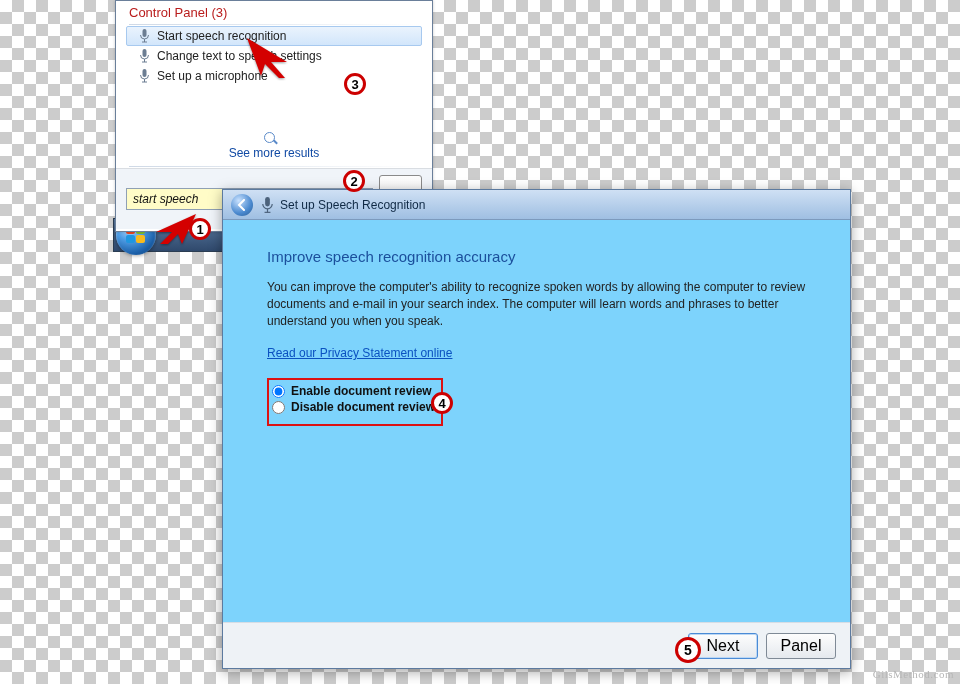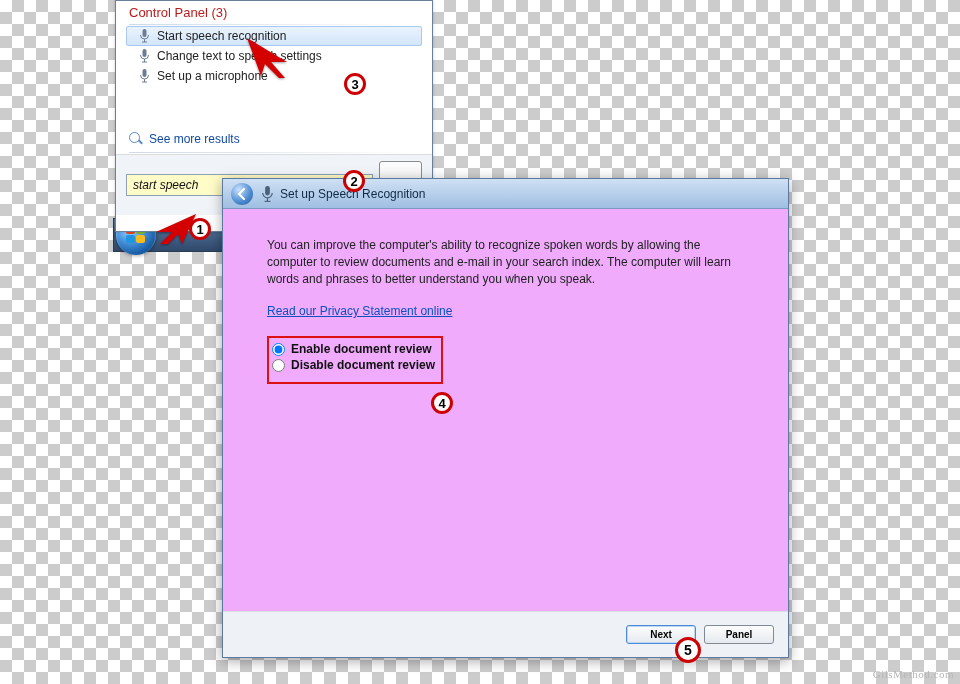--- a/index.html
+++ b/index.html
@@ -30,21 +30,21 @@
     display: flex; align-items: center; font-size: 12px; color: #222;
     padding: 2px 4px 2px 30px; margin: 0 10px; border: 1px solid transparent;
     border-radius: 2px; cursor: pointer; position: relative;
   }
   .sm-item.selected { background: linear-gradient(#eaf3fd,#d2e6fb); border-color:#a7c9ef; }
   .sm-item .mic {
     position: absolute; left: 12px; top: 2px; width: 11px; height: 14px;
   }
   .mic svg { width: 11px; height: 14px; }
   .sm-more {
-    display:flex; align-items:center; padding: 6px 13px; color:#114aa4; font-size:12px; cursor:pointer;
+    display:flex; align-items:center; padding: 6px 13px; color:#114aa4; font-size:12px; cursor:pointer;flex-direction:column;
   }
   .sm-more .mag { width:14px; height:14px; margin-right:6px; position:relative; }
   .sm-more .mag::before{content:"";position:absolute;left:0;top:0;width:9px;height:9px;border:1.5px solid #5a8ac9;border-radius:50%;}
   .sm-more .mag::after{content:"";position:absolute;left:9px;top:9px;width:5px;height:1.8px;background:#5a8ac9;transform:rotate(45deg);}
   .sm-search-row{ display:flex; align-items:center; padding:6px 10px; gap:6px; background:#f0f4f9; border-top:1px solid #d9dde2;}
   .sm-search{
     flex:1; background:#fffcc7; border:1px solid #8fa0b4; font-size:12px; padding:3px 6px;
     font-style:italic; color:#111;
   }
   .sm-shut{
@@ -66,22 +66,22 @@
   }
   .orb-flag{position:absolute;left:10px;top:11px;width:20px;height:18px;}
   .flag-q{position:absolute;width:9px;height:8px;border-radius:2px;}
   .fq1{left:0;top:0;background:#e74520;}
   .fq2{left:10px;top:0;background:#7cbb2d;}
   .fq3{left:0;top:9px;background:#1f97e0;}
   .fq4{left:10px;top:9px;background:#f7ba1e;}
 
   
   .wizard{
-    position:absolute; left:222px; top:178px; width:567px; height:480px; z-index:10;
-    border:1px solid #5c7a9f; background:#f0abfc;
+    position:absolute; left:222px; top:189px; width:629px; height:480px; z-index:10;
+    border:1px solid #5c7a9f; background:#7dd3fc;
     box-shadow: 0 3px 12px rgba(0,0,0,.35);
   }
   .wiz-title{
     height:30px; background:linear-gradient(#cfe0f4,#9fbfe2);
     border-bottom:1px solid #7c9abd; display:flex; align-items:center; padding:0 8px;
     font-size:12px; color:#102a45;
   }
   .wiz-back{
     width:22px;height:22px;border-radius:50%;
     background:radial-gradient(circle at 35% 30%,#c9e2ff,#4a89cf 60%,#2a5d93);
@@ -94,22 +94,22 @@
   .wiz-p{ font-size:12px; color:#222; line-height:1.4; margin-bottom:14px; }
   .wiz-link{ color:#0b52c1; font-size:12px; text-decoration:underline; cursor:pointer; display:inline-block; margin-bottom:18px;}
   .radio-group{ border:2px solid #d11; padding:3px 6px 9px 3px; width:fit-content;}
   .radio-row{ display:flex; align-items:center; font-size:12px; font-weight:700; color:#111; padding:1px 0;}
   .radio-row input{ margin-right:6px; cursor:pointer;}
   .wiz-footer{
     height:46px;border-top:1px solid #d6dde5;background:#eef2f6;
     display:flex;align-items:center;justify-content:flex-end;gap:8px;padding:0 14px;
   }
   .wiz-btn{
-    min-width:70px;padding:3px 12px;font-size:10px;border:1px solid #7f8a96;border-radius:3px;
-    background:linear-gradient(#fdfdfd,#e5e9ee);cursor:pointer;font-weight:bold;
+    min-width:70px;padding:3px 12px;font-size:16px;border:1px solid #7f8a96;border-radius:3px;
+    background:linear-gradient(#fdfdfd,#e5e9ee);cursor:pointer;
   }
   .wiz-btn.primary{ border-color:#4a8bd6; box-shadow:0 0 0 1px #bcd7f4 inset;}
 
   
   .cursor-arrow{ position:absolute; z-index:20; }
   .cursor-arrow svg{ filter: drop-shadow(0 1px 1px rgba(0,0,0,.4)); }
 
   
   .callout{
     position:absolute; width:22px; height:22px; border:3px solid #c00; border-radius:50%;
@@ -220,20 +220,21 @@
           <rect x="3.5" y="0" width="4" height="8" rx="2" fill="#4c627b"></rect>
           <path d="M1.5 6a4 4 0 0 0 8 0" stroke="#4c627b" stroke-width="1" fill="none"></path>
           <line x1="5.5" y1="10" x2="5.5" y2="13" stroke="#4c627b"></line>
           <line x1="3" y1="13" x2="8" y2="13" stroke="#4c627b"></line>
         </svg>
     </span>
     <span>Set up Speech Recognition</span>
   </div>
 
   <div class="wiz-body">
+    <div class="wiz-h1">Improve speech recognition accuracy</div>
     <div class="wiz-p">You can improve the computer's ability to recognize spoken words by allowing the computer to review documents and e-mail in your search index. The computer will learn words and phrases to better understand you when you speak.</div>
     <a class="wiz-link">Read our Privacy Statement online</a>
 
     <div class="radio-group">
       <label class="radio-row">
         <input type="radio" name="docrev" checked="" style="">
         <span>Enable document review</span>
       </label>
       <label class="radio-row">
         <input type="radio" name="docrev" style="">

